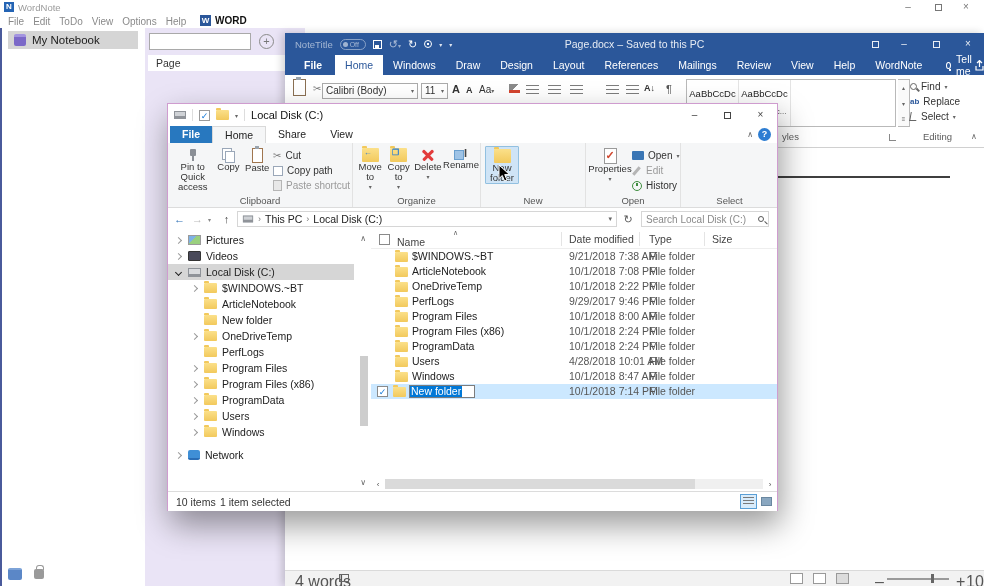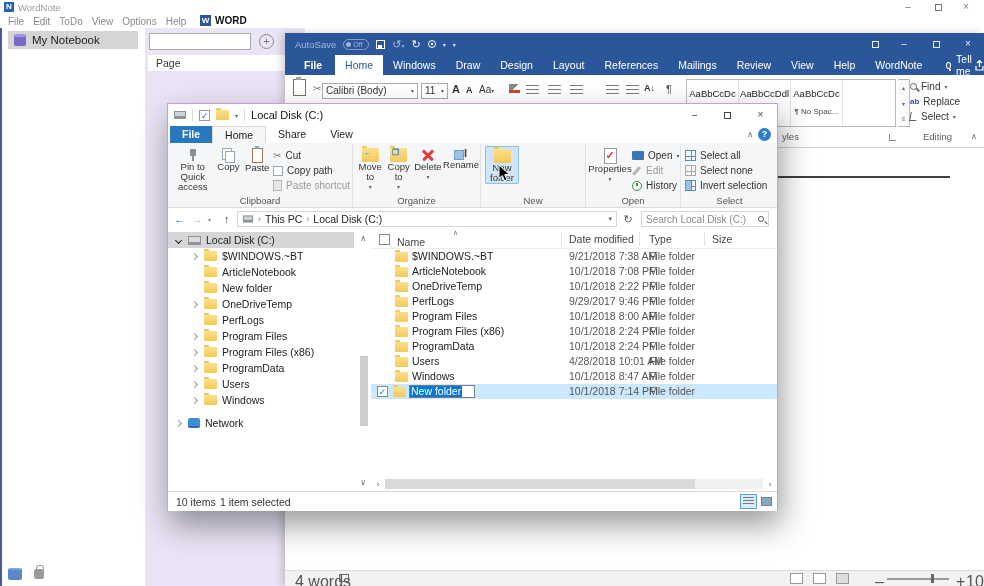--- a/index.html
+++ b/index.html
@@ -289,32 +289,33 @@
     </div>
     <div class="wn-plus">+</div>
     <div class="wn-page">Page</div>
   </div>
   <div class="wn-book"></div>
   <div class="wn-trash"></div>
 
   <div class="w-win">
     <div class="w-titlebar">
       <div class="w-qat">
-        <span class="w-autosave">AutoSave</span>
+        <span class="w-autosave">NoteTitle</span>
         <span class="w-pill">
             <i></i>
             <span>Off</span>
           </span>
         <span class="w-save"></span>
         <span class="w-undo">↺<span class="tinycaret">▾</span></span>
         <span class="w-redo">↻</span>
         <span class="w-touch"></span>
           <span class="tinycaret">▾</span>
         <span class="tinycaret">▾</span>
       </div>
+      <div class="w-title-text">Page.docx – Saved to this PC</div>
       <div class="w-ctls">
         <span class="w-ctl w-ribbondisp"><span class="boxglyph"></span></span>
         <span class="w-ctl">–</span>
         <span class="w-ctl"><span class="boxglyph"></span></span>
         <span class="w-ctl">×</span>
       </div>
     </div>
     <div class="w-tabs">
       <span style="display:flex">
 
@@ -367,24 +368,20 @@
       <span class="li-icon w-indent"></span>
       <span class="w-sort">A↓</span>
       <span class="w-para">¶</span>
       <span class="w-gallery">
 
           <span class="stylebox">
             <span class="sprev">AaBbCcDc</span>
             <span class="slab"></span>
           </span>
 
-          <span class="stylebox">
-            <span class="sprev">AaBbCcDdl</span>
-            <span class="slab"></span>
-          </span>
 
 
           <span class="stylebox">
             <span class="sprev">AaBbCcDc</span>
             <span class="slab">¶ No Spac...</span>
           </span>
         </span>
       <span class="w-galscroll">
           <span>▴</span>
           <span>▾</span>
@@ -545,36 +542,20 @@
               </span>
             <span class="sbtn">
                 <span class="hist-ic"></span>
                 <span>History</span>
               </span>
           </span>
         </div>
         <span class="glabel">Open</span>
       </div>
       <div class="egroup g-sel">
-        <div class="grow-flex">
-          <span class="smallcol">
-            <span class="sbtn">
-                <span class="grid-ic"></span>
-                <span>Select all</span>
-              </span>
-            <span class="sbtn">
-                <span class="grid-ic none"></span>
-                <span>Select none</span>
-              </span>
-            <span class="sbtn">
-                <span class="grid-ic invert"></span>
-                <span>Invert selection</span>
-              </span>
-          </span>
-        </div>
         <span class="glabel">Select</span>
       </div>
     </div>
     <div class="e-addr">
       <span class="nav-b">←</span>
       <span class="nav-b dis">→</span>
       <span class="nav-caret">▾</span>
       <span class="nav-b up">↑</span>
       <span class="crumbbox">
         <span class="drive-ic" style="transform:scale(.85)"></span>
@@ -588,21 +569,31 @@
       <span class="searchbox">
         <input placeholder="Search Local Disk (C:)" style="">
         <span class="mag2"></span>
       </span>
     </div>
     <div class="e-main">
       <div class="e-tree">
         <div>
 
 
-
+            <div class="trow">
+              <span class="chev collapsed"></span>
+              <span class="icon-pictures"></span>
+              <span>Pictures</span>
+            </div>
+
+            <div class="trow">
+              <span class="chev collapsed"></span>
+              <span class="icon-videos"></span>
+              <span>Videos</span>
+            </div>
 
             <div class="trow sel">
               <span class="chev expanded"></span>
               <span class="icon-drive"></span>
               <span>Local Disk (C:)</span>
             </div>
 
             <div class="trow lvl2">
               <span class="chev collapsed"></span>
               <span class="fold"></span>

